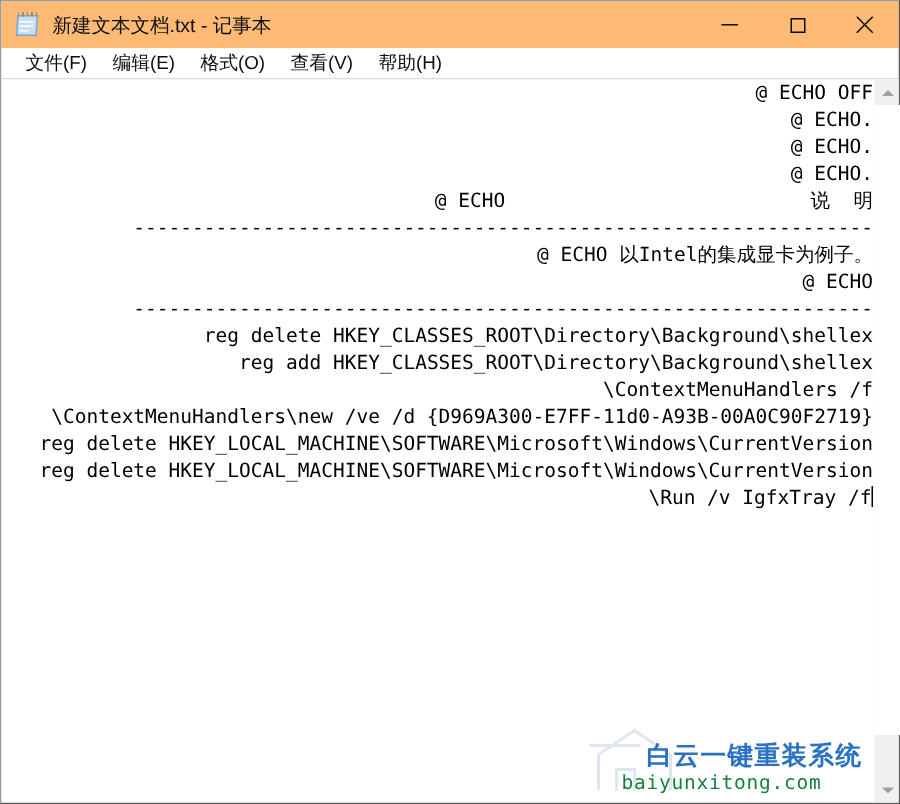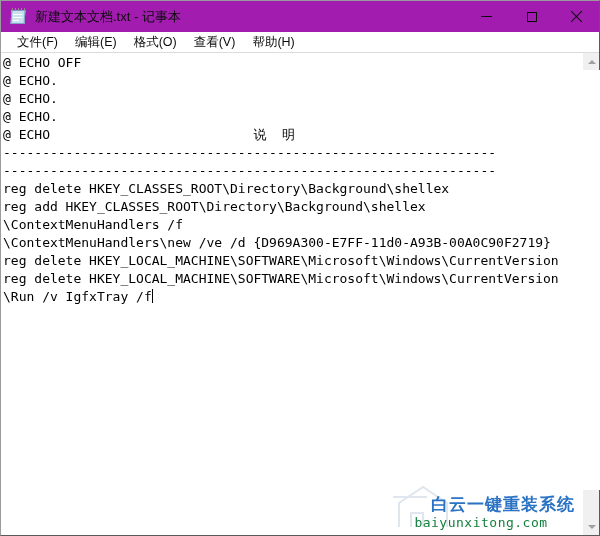--- a/index.html
+++ b/index.html
@@ -25,21 +25,21 @@
     border-left: 1px solid #9b9b9b;
     border-right: 1px solid #5a5a5a;
     border-top: 1px solid #9b9b9b;
     border-bottom: 1px solid #5a5a5a;
   }
 
   
   #titlebar {
     position: relative;
     height: 31px;
-    background: #a21caf;
+    background: #fdba74;
     display: flex;
     align-items: center;
   }
   #title-left {
     display: flex;
     align-items: center;
     padding-left: 9px;
     flex: 1 1 auto;
     min-width: 0;
   }
@@ -140,20 +140,21 @@
     height: 482px;
     background: #ffffff;
     display: flex;
   }
   #textarea {
     position: relative;
     flex: 1 1 auto;
     overflow: hidden;
     padding: 1px 0 0 2px;
     box-sizing: border-box;
+    text-align: right;
   }
   .tline {
     font-family: "DejaVu Sans Mono", monospace;
     font-size: 13px;
     line-height: 18px;
     height: 18px;
     color: #000000;
     white-space: pre;
     letter-spacing: 0px;
   }
@@ -280,20 +281,22 @@
 
   <div id="editor-wrap">
 
     <div id="textarea">
       <div class="tline">@ ECHO OFF</div>
       <div class="tline">@ ECHO.</div>
       <div class="tline">@ ECHO.</div>
       <div class="tline">@ ECHO.</div>
       <div class="tline">@ ECHO                          说  明</div>
       <div class="tline dash">---------------------------------------------------------------</div>
+      <div class="tline">@ ECHO 以Intel的集成显卡为例子。</div>
+      <div class="tline">@ ECHO</div>
       <div class="tline dash">---------------------------------------------------------------</div>
       <div class="tline">reg delete HKEY_CLASSES_ROOT\Directory\Background\shellex</div>
       <div class="tline">reg add HKEY_CLASSES_ROOT\Directory\Background\shellex</div>
       <div class="tline">\ContextMenuHandlers /f</div>
       <div class="tline">\ContextMenuHandlers\new /ve /d {D969A300-E7FF-11d0-A93B-00A0C90F2719}</div>
       <div class="tline">reg delete HKEY_LOCAL_MACHINE\SOFTWARE\Microsoft\Windows\CurrentVersion</div>
       <div class="tline">reg delete HKEY_LOCAL_MACHINE\SOFTWARE\Microsoft\Windows\CurrentVersion</div>
       <div class="tline"><span>\Run /v IgfxTray /f</span><span class="caret"></span></div>
     </div>
 

